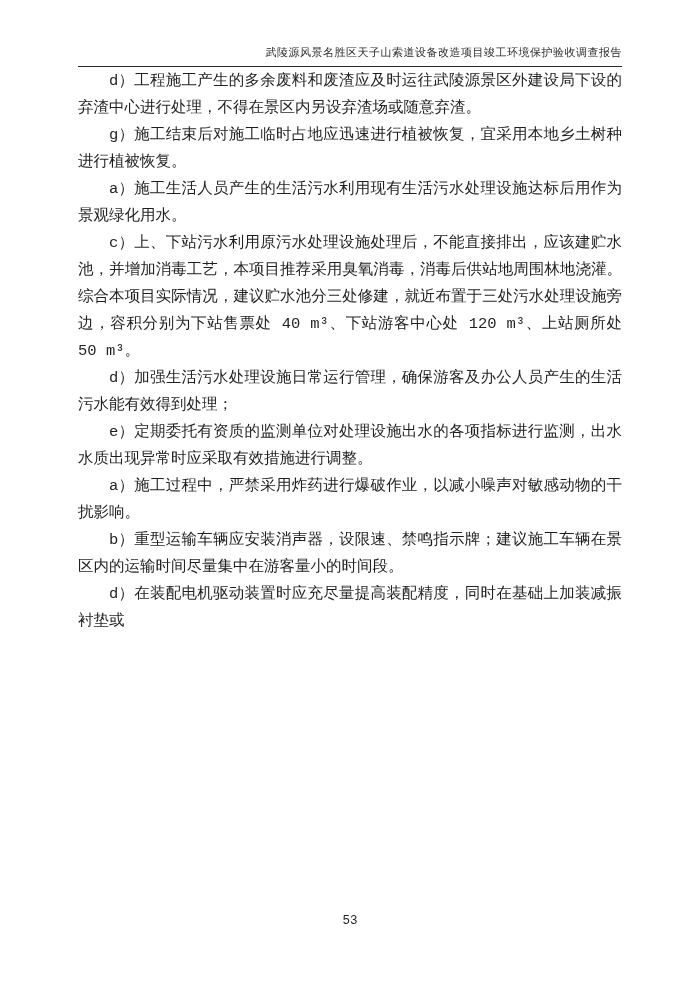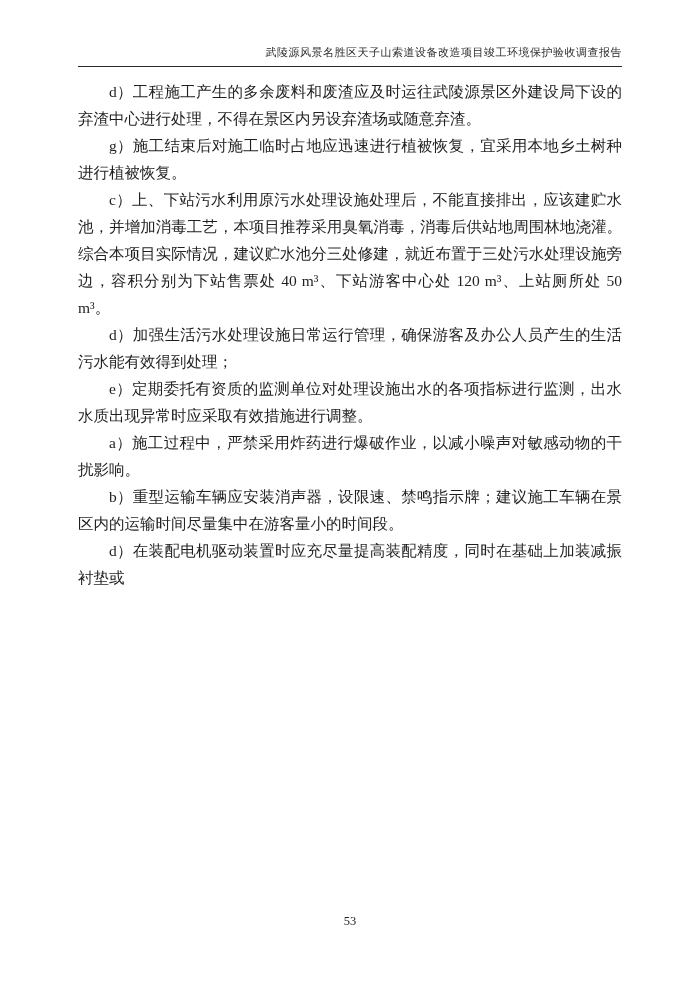--- a/index.html
+++ b/index.html
@@ -5,21 +5,21 @@
   html, body {
     margin: 0;
     padding: 0;
     background: #ffffff;
   }
   .page {
     position: relative;
     width: 644px;
     height: 990px;
     background: #ffffff;
-    font-family: Liberation Serif, serif;
+    font-family: Liberation Mono, monospace;
     color: #1f1f1f;
     overflow: hidden;
   }
   .page-header {
     position: absolute;
     top: 45px;
     left: 78px;
     width: 544px;
     text-align: right;
     font-size: 11px;
@@ -30,21 +30,21 @@
     position: absolute;
     top: 66px;
     left: 78px;
     width: 544px;
     border: 0;
     border-top: 1.6px solid #2a2a2a;
     margin: 0;
   }
   .content {
     position: absolute;
-    top: 78px;
+    top: 68px;
     left: 78px;
     width: 544px;
     font-size: 15.5px;
     text-align: justify;
     text-justify: inter-ideograph;
   }
   .content p {
     margin: 0;
     line-height: 27px;
     text-indent: 2em;
@@ -67,20 +67,21 @@
 
 <div class="page">
 
   <div class="page-header">武陵源风景名胜区天子山索道设备改造项目竣工环境保护验收调查报告</div>
 
   <hr class="header-rule">
 
   <div class="content">
     <p>d）工程施工产生的多余废料和废渣应及时运往武陵源景区外建设局下设的弃渣中心进行处理，不得在景区内另设弃渣场或随意弃渣。</p>
     <p>g）施工结束后对施工临时占地应迅速进行植被恢复，宜采用本地乡土树种进行植被恢复。</p>
+    <p>a）施工生活人员产生的生活污水利用现有生活污水处理设施达标后用作为景观绿化用水。</p>
     <p>c）上、下站污水利用原污水处理设施处理后，不能直接排出，应该建贮水池，并增加消毒工艺，本项目推荐采用臭氧消毒，消毒后供站地周围林地浇灌。综合本项目实际情况，建议贮水池分三处修建，就近布置于三处污水处理设施旁边，容积分别为下站售票处 40 m³、下站游客中心处 120 m³、上站厕所处 50 m³。</p>
     <p>d）加强生活污水处理设施日常运行管理，确保游客及办公人员产生的生活污水能有效得到处理；</p>
     <p>e）定期委托有资质的监测单位对处理设施出水的各项指标进行监测，出水水质出现异常时应采取有效措施进行调整。</p>
     <p>a）施工过程中，严禁采用炸药进行爆破作业，以减小噪声对敏感动物的干扰影响。</p>
     <p>b）重型运输车辆应安装消声器，设限速、禁鸣指示牌；建议施工车辆在景区内的运输时间尽量集中在游客量小的时间段。</p>
     <p>d）在装配电机驱动装置时应充尽量提高装配精度，同时在基础上加装减振衬垫或</p>
   </div>
 
   <div class="page-footer">53</div>
 

